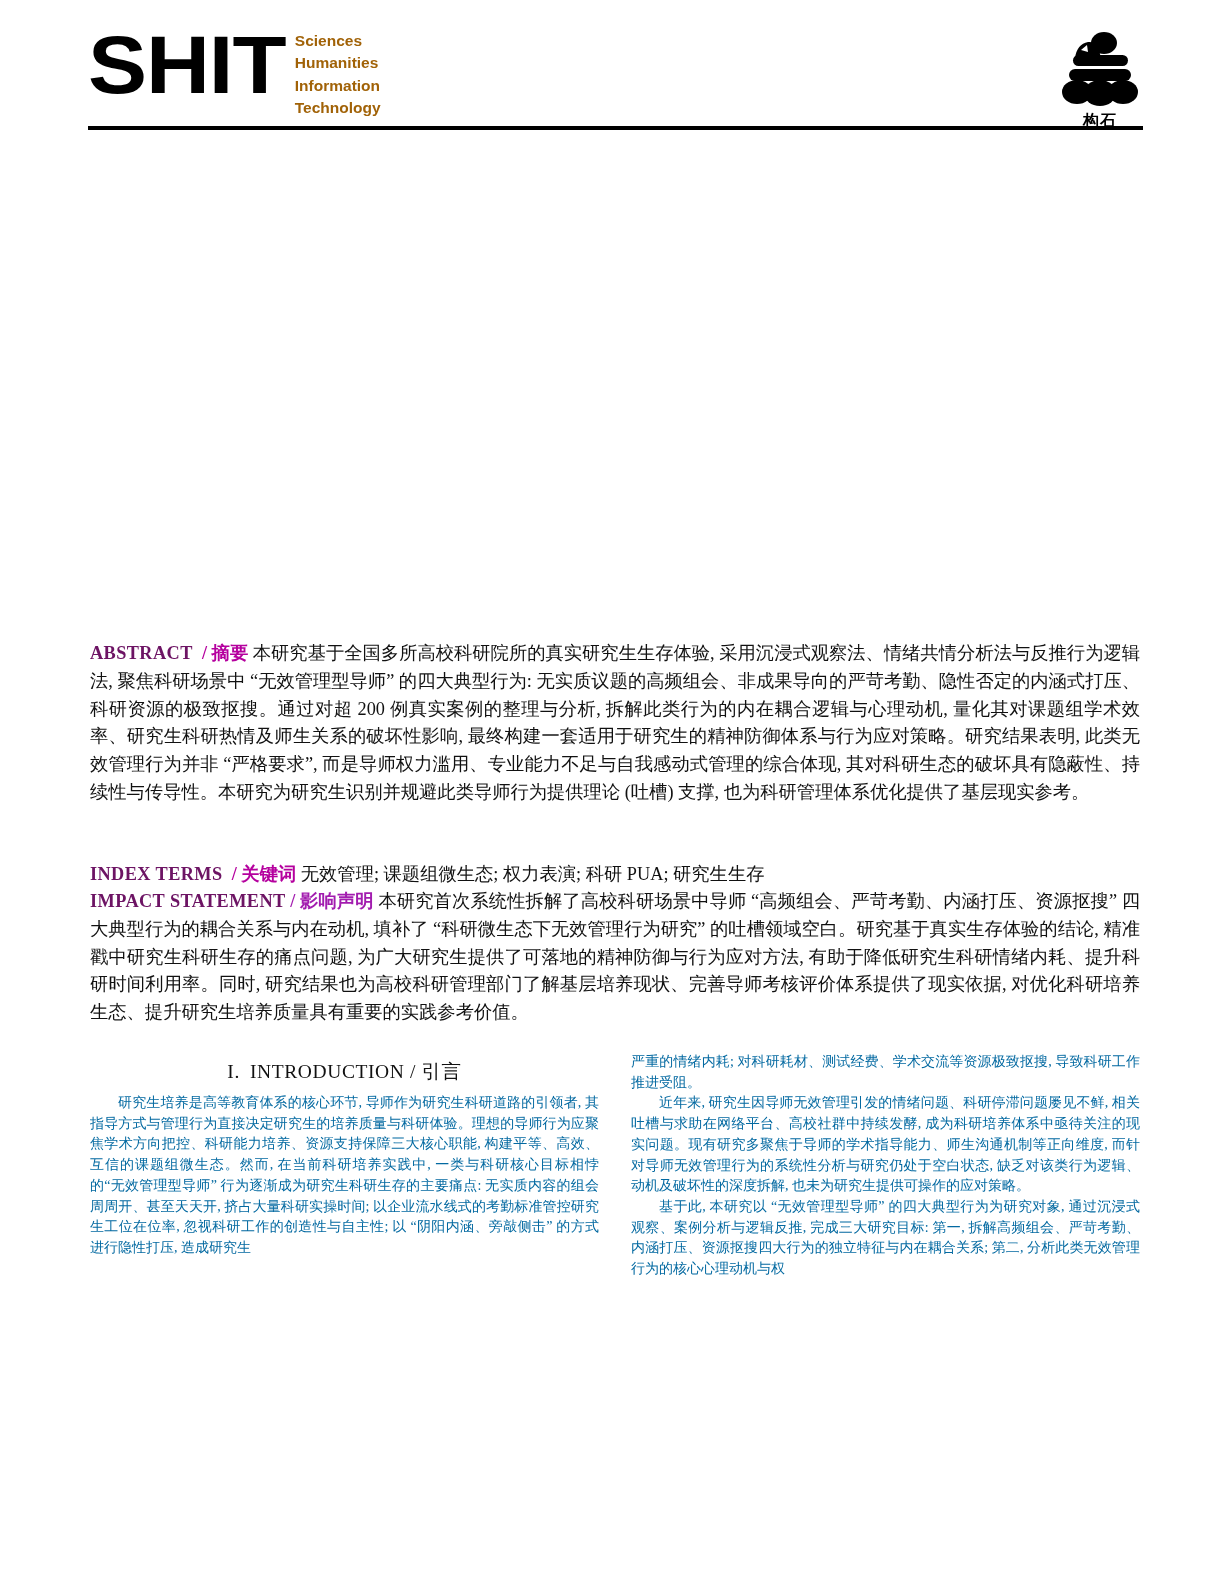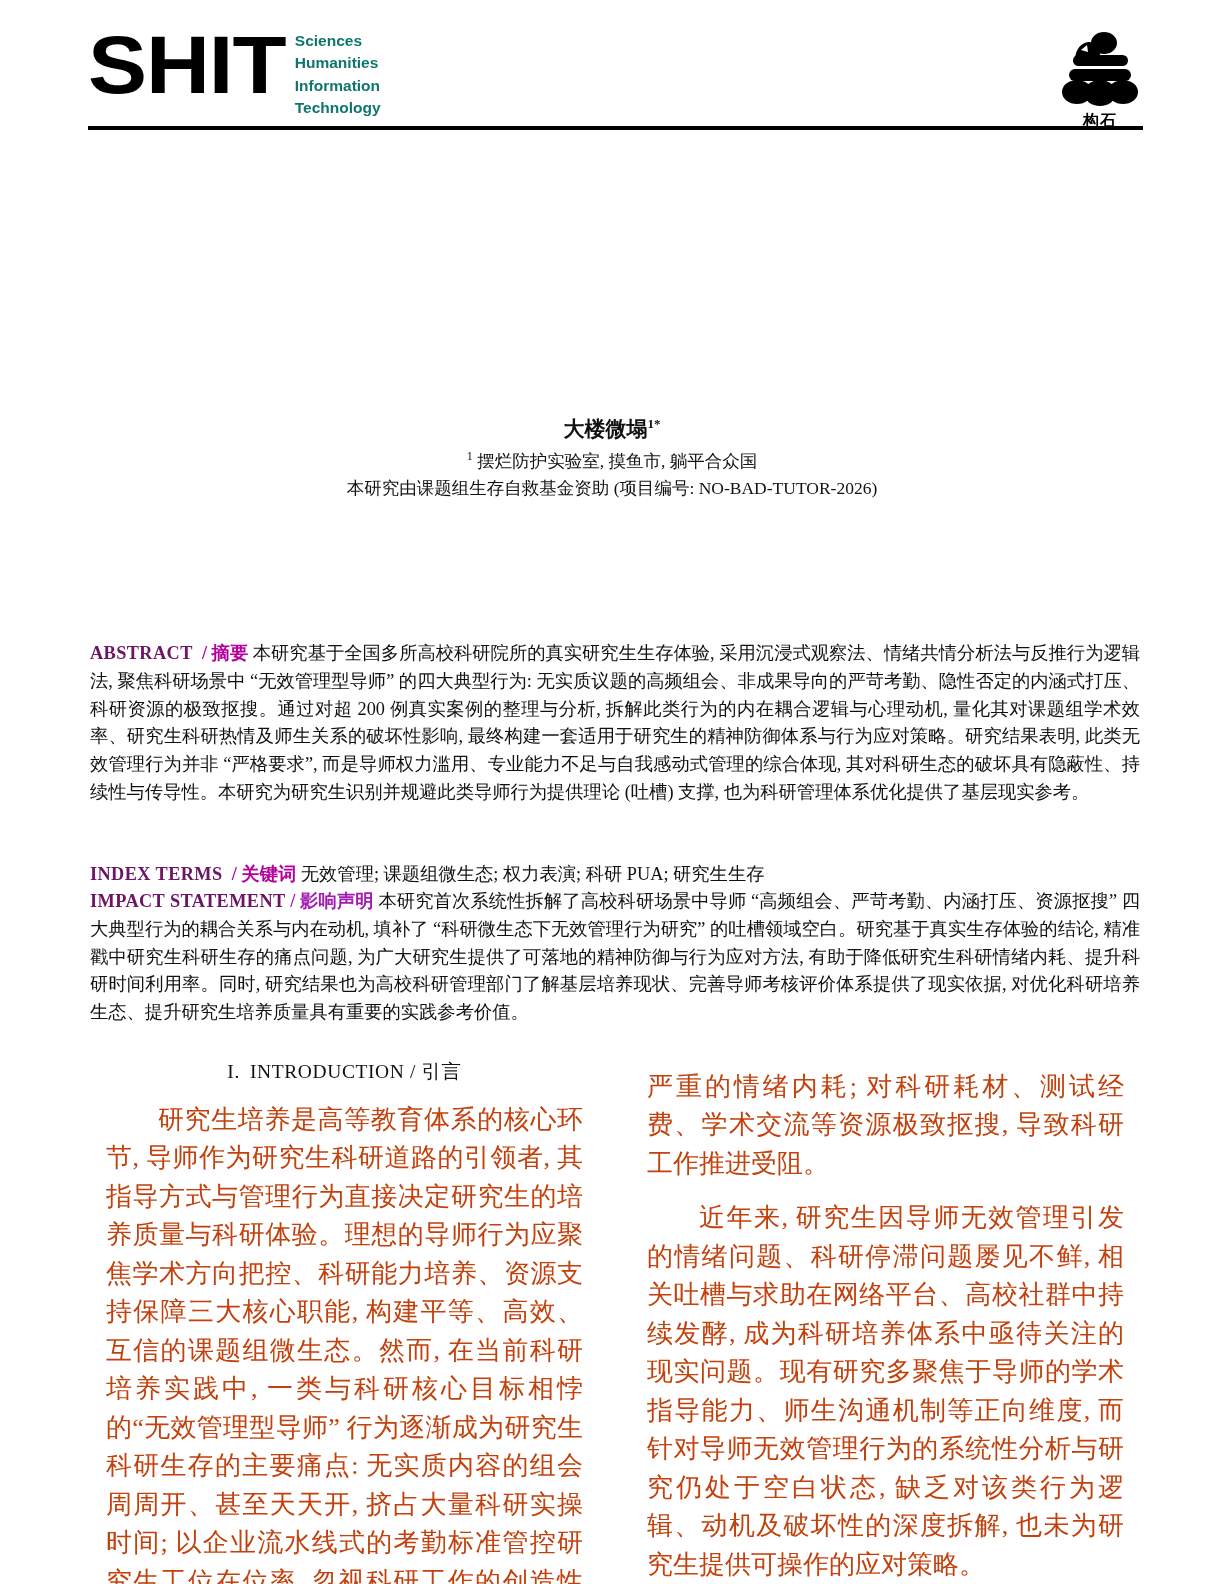--- a/index.html
+++ b/index.html
@@ -47,21 +47,21 @@
     letter-spacing: -1px;
     color: #000000;
     transform: scaleX(1.08);
     transform-origin: left center;
   }
   .brand-expand {
     font-family: "Liberation Sans", "DejaVu Sans", sans-serif;
     font-weight: bold;
     font-size: 15.5px;
     line-height: 1.45;
-    color: #0f766e;
+    color: #a16207;
     padding-left: 14px;
     padding-top: 4px;
   }
   .pub-logo {
     display: flex;
     flex-direction: column;
     align-items: center;
     padding-top: 2px;
   }
   .pub-logo svg { display: block; }
@@ -184,26 +184,26 @@
   .sec-head {
     text-align: center;
     font-size: 19.5px;
     letter-spacing: 0.6px;
     margin: 6px 0 8px 0;
     color: #111;
     font-variant: small-caps;
   }
   .sec-head .numeral { margin-right: 10px; }
   .body-para {
-    font-size: 26px;
+    font-size: 14px;
     line-height: 1.48;
     text-align: justify;
     text-justify: inter-ideograph;
-    color: #c2410c;
-    margin: 16px;
+    color: #0369a1;
+    margin: 0;
     text-indent: 2em;
   }
   .body-para.noindent { text-indent: 0; }
 </style>
 </head>
 <body>
 
 <div class="page">
 
   <div class="masthead">
@@ -234,30 +234,20 @@
           <path d="M24 22 L30 17 L31 24 Z" fill="#fff"></path>
         </svg>
       </span>
       <div class="pub-logo-name">构石</div>
     </div>
   </div>
 
   <div class="head-rule"></div>
 
 
-  <div class="authors">
-    <div class="author-name">
-      <span>大楼微塌</span><sup>1*</sup>
-    </div>
-    <div class="affiliation">
-      <sup>1</sup>
-      <span>摆烂防护实验室,  摸鱼市,  躺平合众国</span>
-    </div>
-    <div class="funding">本研究由课题组生存自救基金资助 (项目编号: NO-BAD-TUTOR-2026)</div>
-  </div>
 
   <div class="abs-block">
     <p class="abs-para"><span class="lbl-en">ABSTRACT</span>&nbsp;&nbsp;<span class="lbl-cn">/ 摘要</span>&nbsp;<span>本研究基于全国多所高校科研院所的真实研究生生存体验, 采用沉浸式观察法、情绪共情分析法与反推行为逻辑法, 聚焦科研场景中 “无效管理型导师” 的四大典型行为: 无实质议题的高频组会、非成果导向的严苛考勤、隐性否定的内涵式打压、科研资源的极致抠搜。通过对超 200 例真实案例的整理与分析, 拆解此类行为的内在耦合逻辑与心理动机, 量化其对课题组学术效率、研究生科研热情及师生关系的破坏性影响, 最终构建一套适用于研究生的精神防御体系与行为应对策略。研究结果表明, 此类无效管理行为并非 “严格要求”, 而是导师权力滥用、专业能力不足与自我感动式管理的综合体现, 其对科研生态的破坏具有隐蔽性、持续性与传导性。本研究为研究生识别并规避此类导师行为提供理论 (吐槽) 支撑, 也为科研管理体系优化提供了基层现实参考。</span></p>
   </div>
 
   <div class="idx-block">
     <p class="idx-line"><span class="lbl-en">INDEX TERMS</span>&nbsp;&nbsp;<span class="lbl-cn">/ 关键词</span>&nbsp;<span>无效管理; 课题组微生态; 权力表演; 科研 PUA; 研究生生存</span></p>
   </div>
 
   <div class="imp-block">
@@ -268,16 +258,17 @@
     <div class="col">
       <div class="sec-head">
         <span class="numeral">I.</span><span>INTRODUCTION / 引言</span>
       </div>
       <p class="body-para">研究生培养是高等教育体系的核心环节, 导师作为研究生科研道路的引领者, 其指导方式与管理行为直接决定研究生的培养质量与科研体验。理想的导师行为应聚焦学术方向把控、科研能力培养、资源支持保障三大核心职能, 构建平等、高效、互信的课题组微生态。然而, 在当前科研培养实践中, 一类与科研核心目标相悖的“无效管理型导师” 行为逐渐成为研究生科研生存的主要痛点: 无实质内容的组会周周开、甚至天天开, 挤占大量科研实操时间; 以企业流水线式的考勤标准管控研究生工位在位率, 忽视科研工作的创造性与自主性; 以 “阴阳内涵、旁敲侧击” 的方式进行隐性打压, 造成研究生</p>
     </div>
 
     <div class="col">
       <p class="body-para noindent">严重的情绪内耗; 对科研耗材、测试经费、学术交流等资源极致抠搜, 导致科研工作推进受阻。</p>
       <p class="body-para">近年来, 研究生因导师无效管理引发的情绪问题、科研停滞问题屡见不鲜, 相关吐槽与求助在网络平台、高校社群中持续发酵, 成为科研培养体系中亟待关注的现实问题。现有研究多聚焦于导师的学术指导能力、师生沟通机制等正向维度, 而针对导师无效管理行为的系统性分析与研究仍处于空白状态, 缺乏对该类行为逻辑、动机及破坏性的深度拆解, 也未为研究生提供可操作的应对策略。</p>
+      <p class="body-para">基于此, 本研究以 “无效管理型导师” 的四大典型行为为研究对象, 通过沉浸式观察、案例分析与逻辑反推, 完成三大研究目标: 第一, 拆解高频组会、严苛考勤、内涵打压、资源抠搜四大行为的独立特征与内在耦合关系; 第二, 分析此类无效管理行为的核心心理动机与权</p>
     </div>
   </div>
 
 </div>
 
 </body></html>

